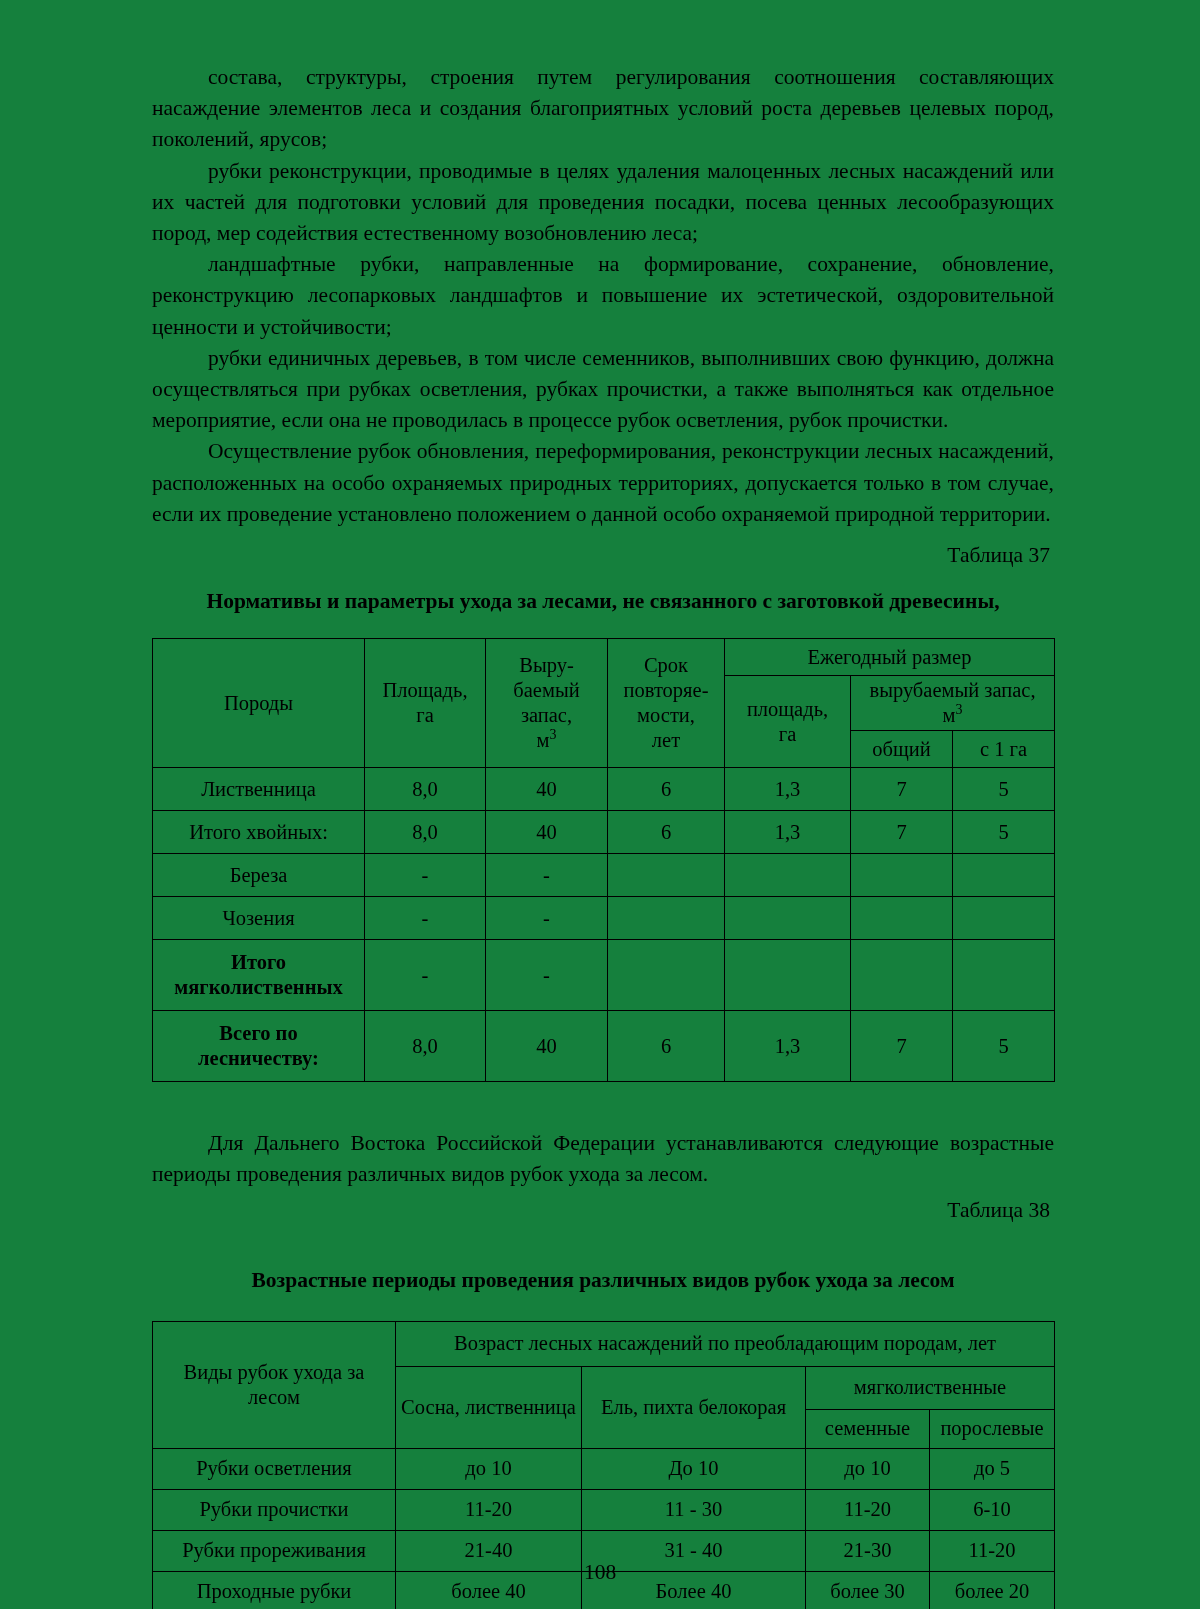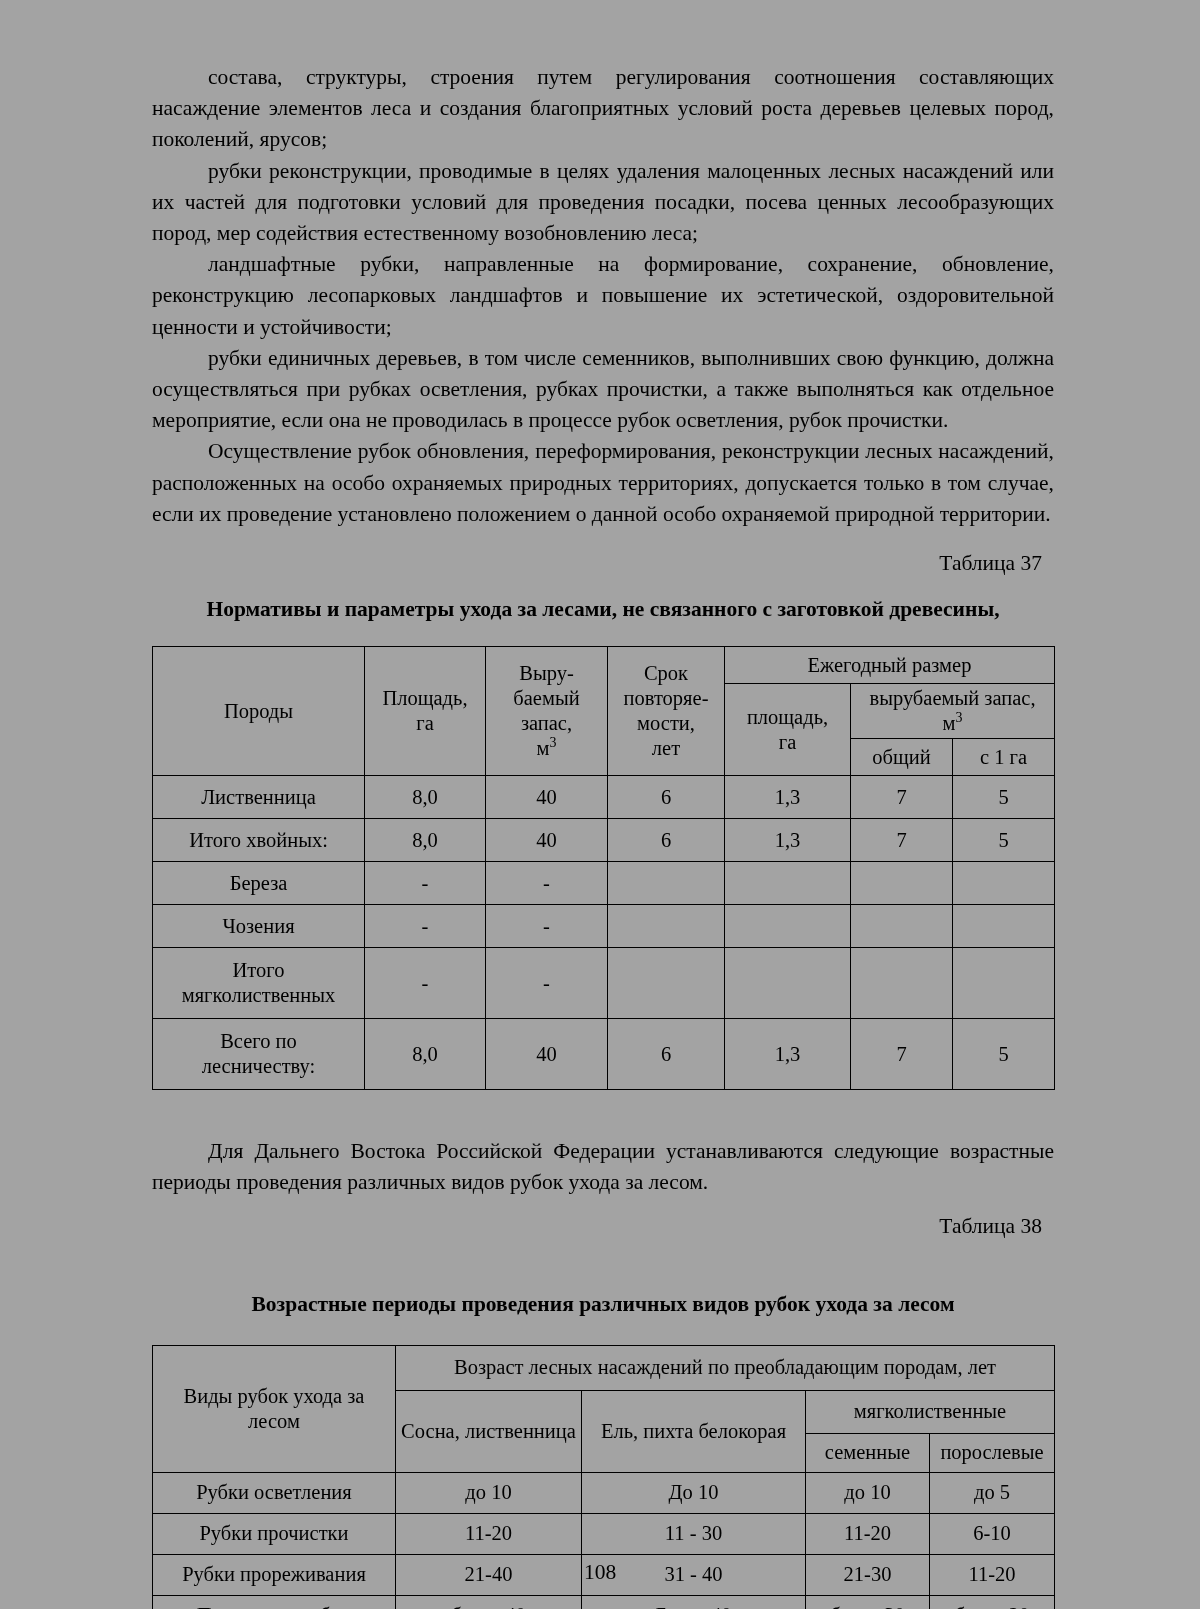--- a/index.html
+++ b/index.html
@@ -8,40 +8,40 @@
     background: #ffffff;
   }
   body {
     font-family: "Liberation Serif", "DejaVu Serif", serif;
     color: #000000;
   }
   .page {
     position: relative;
     width: 1200px;
     height: 1609px;
-    background: #a3a3a3;
+    background: #15803d;
     box-sizing: border-box;
     padding: 62px 148px 0 152px;
     overflow: hidden;
   }
   .content {
     width: 902px;
   }
   p.body-par {
     margin: 0;
     font-size: 21.5px;
     line-height: 31.2px;
     text-align: justify;
     text-indent: 56px;
     text-justify: inter-word;
     hyphens: none;
   }
 
   .table-num {
-    margin: 12px;
+    margin: 4px;
     font-size: 21.5px;
     line-height: 31.2px;
     text-align: right;
   }
   .table-title {
     margin: 16px;
     font-size: 21.5px;
     line-height: 29px;
     text-align: center;
     font-weight: bold;
@@ -63,21 +63,21 @@
     border: 1.6px solid #000000;
     text-align: center;
     vertical-align: middle;
     padding: 2px 3px;
     font-weight: normal;
   }
   sup { font-size: 0.68em; vertical-align: super; line-height: 0; }
 
   .t37 td.h-tall { height: 112px; margin-left: 32px; }
   .t37 td.r { height: 38px; }
-  .t37 td.r2 { height: 66px; }
+  .t37 td.r2 { height: 66px; font-weight: bold; }
 
   .t38 td.h1 { height: 40px; }
   .t38 td.h2 { height: 38px; }
   .t38 td.h3 { height: 34px; }
   .t38 td.d { height: 36px; }
 
   .page-number {
     position: absolute;
     left: 0;
     right: 0;

